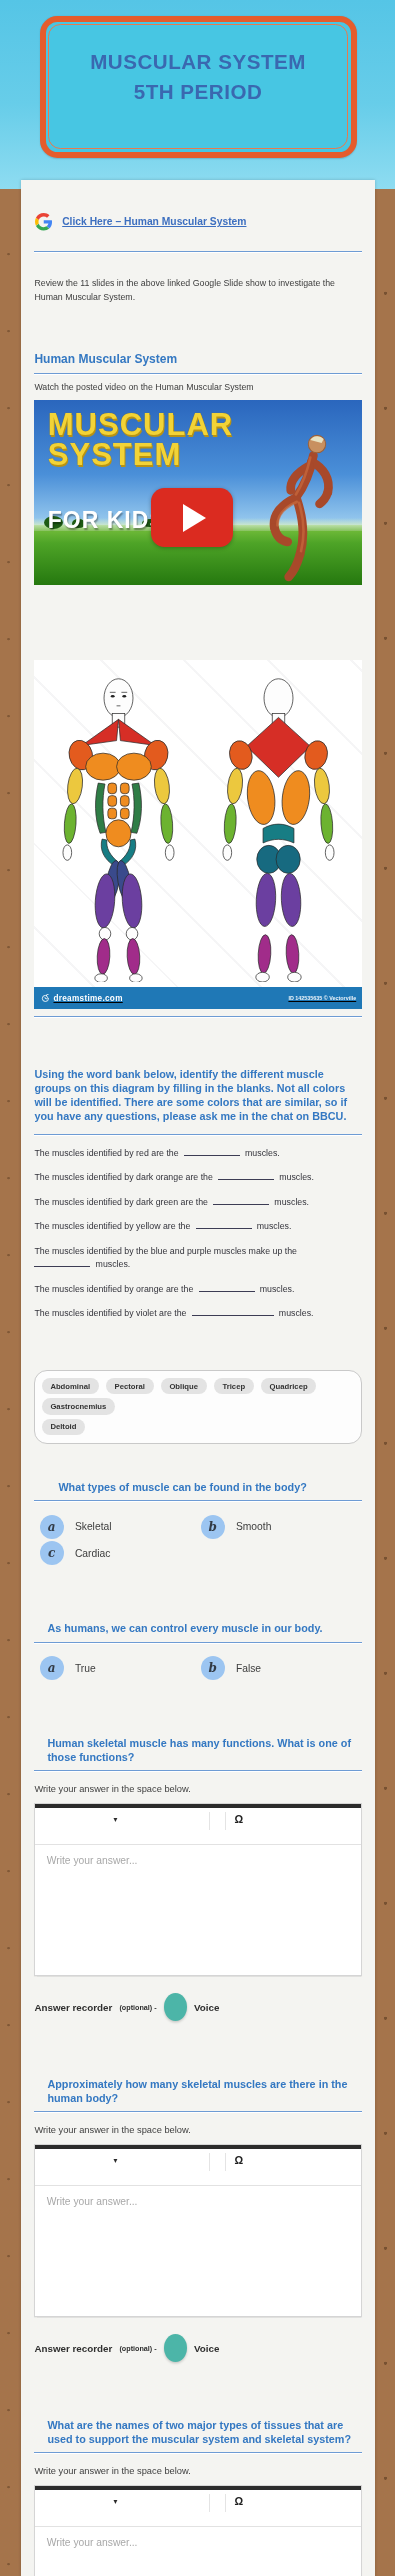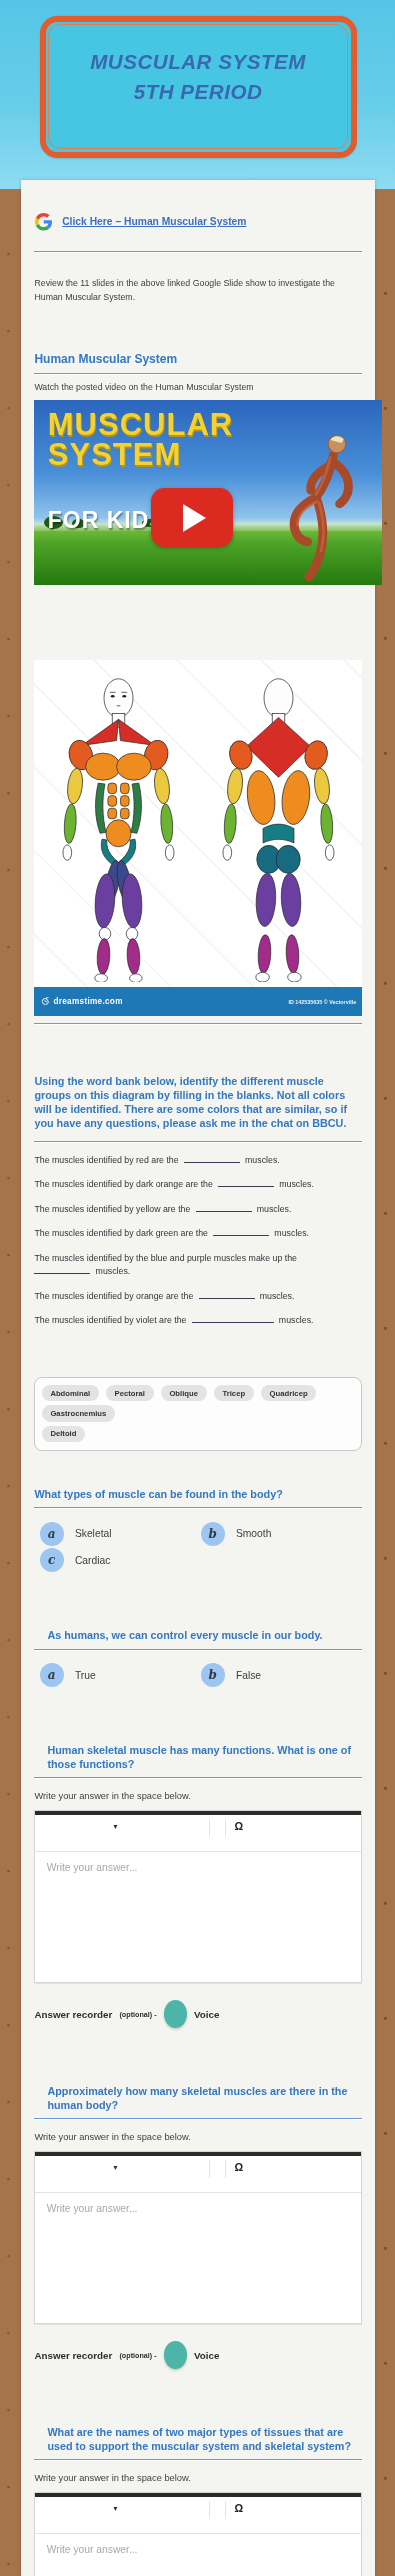--- a/index.html
+++ b/index.html
@@ -29,21 +29,21 @@
     display:flex;align-items:center;justify-content:center;
     box-shadow:0 0.5px 1.5px rgba(0,0,0,.15);
   }
   .banner::after{
     content:"";position:absolute;inset:2.6px;border:0.5px solid #e87a4e;border-radius:12.4px;pointer-events:none;
   }
   .banner h1{
     margin:0 0 19.6px 0;
     color:#3a68b0;
     font-size:20.6px;line-height:1.45;letter-spacing:0.5px;
-    text-align:center;font-weight:bold;font-style:italic;
+    text-align:center;font-weight:bold;
   }
   .card{
     position:relative;
     width:354px;margin:0 auto;
     background:#f4f4f1;
     padding:29px 13.4px 33px 13.4px;
     box-sizing:border-box;
     margin-top:180px;
     box-shadow:0 0 3.1px rgba(0,0,0,.2);
   }
@@ -59,21 +59,20 @@
   .gicon{width:17.5px;height:17.5px;flex:0 0 auto;}
   .intro-par{color:#3d3d3d;font-size:8.8px;line-height:1.6;margin-top:23px;max-width:319px;}
   .section-head{color:#3478c2;font-size:12px;font-weight:bold;margin-top:48px;}
   .section-head.q{font-size:10.8px;line-height:1.3;}
   .under{margin-top:6.2px;}
   .watch-par{color:#3d3d3d;font-size:8.8px;margin-top:7.2px;}
   
   .video{
     position:relative;width:328px;height:185px;margin-top:6.2px;overflow:hidden;
     background:linear-gradient(180deg,#2a66bd 0%,#4a8fd8 40%,#9ccdf0 68%,#bfe2f6 72%);
-    padding-left:20px;
   }
   .video .grass{
     position:absolute;left:0;right:0;bottom:0;height:60px;
     background:linear-gradient(180deg,#7cc23f 0%,#4ea427 30%,#25780f 100%);
   }
   .video .horizon{
     position:absolute;left:0;right:0;bottom:54px;height:13.4px;
     background:linear-gradient(180deg,rgba(255,255,255,0) 0%,#cfe9c9 50%,#8fc56a 100%);
     opacity:.8;
   }
@@ -91,31 +90,31 @@
   .play .tri{
     width:0;height:0;border-left:23px solid #ffffff;
     border-top:14px solid transparent;border-bottom:14px solid transparent;margin-left:5.2px;
   }
   .runner{position:absolute;right:3.1px;top:3.1px;}
   .tree{position:absolute;background:#1e5c14;border-radius:50%;}
   
   .diagram{position:relative;width:328px;margin-top:75px;background:#ffffff;
     background-image:repeating-linear-gradient(45deg, transparent 0 57px, rgba(160,160,170,.10) 57px 59px);}
   .bodies{display:flex;justify-content:center;gap:31px;padding:12.4px 0 5.2px 0;}
-  .dtbar{height:29px;background:#1f78b6;display:flex;align-items:center;justify-content:space-between;padding:0 6.2px;}
+  .dtbar{height:22px;background:#1f78b6;display:flex;align-items:center;justify-content:space-between;padding:0 6.2px;text-decoration:underline;}
   .dtleft{display:flex;align-items:center;gap:4.1px;color:#fff;font-weight:bold;font-size:8.2px;letter-spacing:0.3px;}
   .dtid{color:#eaf3fa;font-size:5.4px;font-weight:bold;}
   .instr{color:#3478c2;font-size:10.8px;line-height:1.3;font-weight:bold;margin-top:49px;max-width:326px;}
   
   .fills{margin-top:11.3px;}
   .fill-row{color:#33333b;font-size:8.8px;margin-top:10.8px;line-height:1.55;}
   .blank{display:inline-block;width:56px;border-bottom:0.8px solid #3c3c54;height:7.7px;margin:0 5.2px;vertical-align:baseline;}
   .blank.wide{width:82px;}
   
-  .bank{margin-top:49px;background:#fdfdfd;border:0.5px solid #c9c9c9;border-radius:8px;padding:5.2px 6.2px 6.2px 6.2px;}
+  .bank{margin-top:49px;background:#fdfdfd;border:0.5px solid #c9c9c9;border-radius:13px;padding:5.2px 6.2px 6.2px 6.2px;}
   .chip{display:inline-block;background:#e3e3e3;color:#333;border-radius:8.8px;
     padding:3.6px 8.8px;font-size:7.7px;font-weight:bold;margin:2.1px 4.6px 2.1px 0;}
   
   .opts{display:grid;grid-template-columns:1fr 1fr;row-gap:2.6px;margin-top:12.4px;padding-left:5.2px;}
   .opt{display:flex;align-items:center;gap:11.3px;}
   .bubble{width:24px;height:24px;border-radius:50%;background:#9cc5f1;flex:0 0 auto;
     display:flex;align-items:center;justify-content:center;
     color:#323b46;font-size:12px;font-weight:bold;font-style:italic;font-family:"DejaVu Serif",serif;}
   .opt-label{color:#3d3d3d;font-size:10.3px;}
   .qgap{margin-top:56px;margin-left:13px;}
@@ -297,24 +296,24 @@
   <hr class="hr" style="margin-top:8.2px;">
 
   <div class="fills">
     <div class="fill-row">
       <span>The muscles identified by red are the</span><span class="blank"></span><span>muscles.</span>
     </div>
     <div class="fill-row">
       <span>The muscles identified by dark orange are the</span><span class="blank"></span><span>muscles.</span>
     </div>
     <div class="fill-row">
+      <span>The muscles identified by dark green are the</span><span class="blank"></span><span>muscles.</span>
+    </div>
+    <div class="fill-row">
       <span>The muscles identified by yellow are the</span><span class="blank"></span><span>muscles.</span>
-    </div>
-    <div class="fill-row">
-      <span>The muscles identified by dark green are the</span><span class="blank"></span><span>muscles.</span>
     </div>
     <div class="fill-row">
       <span>The muscles identified by the blue and purple muscles make up the</span><br><span class="blank" style="margin-left:0;"></span><span>muscles.</span>
     </div>
     <div class="fill-row">
       <span>The muscles identified by orange are the</span><span class="blank"></span><span>muscles.</span>
     </div>
     <div class="fill-row">
       <span>The muscles identified by violet are the</span><span class="blank wide"></span><span>muscles.</span>
     </div>
@@ -323,21 +322,21 @@
   <div class="bank">
     <span class="chip">Abdominal</span>
     <span class="chip">Pectoral</span>
     <span class="chip">Oblique</span>
     <span class="chip">Tricep</span>
     <span class="chip">Quadricep</span>
     <span class="chip">Gastrocnemius</span><br>
     <span class="chip">Deltoid</span>
   </div>
 
-  <div class="section-head q" style="margin-top:36px;">What types of muscle can be found in the body?</div>
+  <div class="section-head q" style="margin-top:36px;margin-left:24px;">What types of muscle can be found in the body?</div>
   <hr class="hr under">
   <div class="opts">
     <div class="opt">
       <span class="bubble">a</span>
       <span class="opt-label">Skeletal</span>
     </div>
     <div class="opt">
       <span class="bubble">b</span>
       <span class="opt-label">Smooth</span>
     </div>

